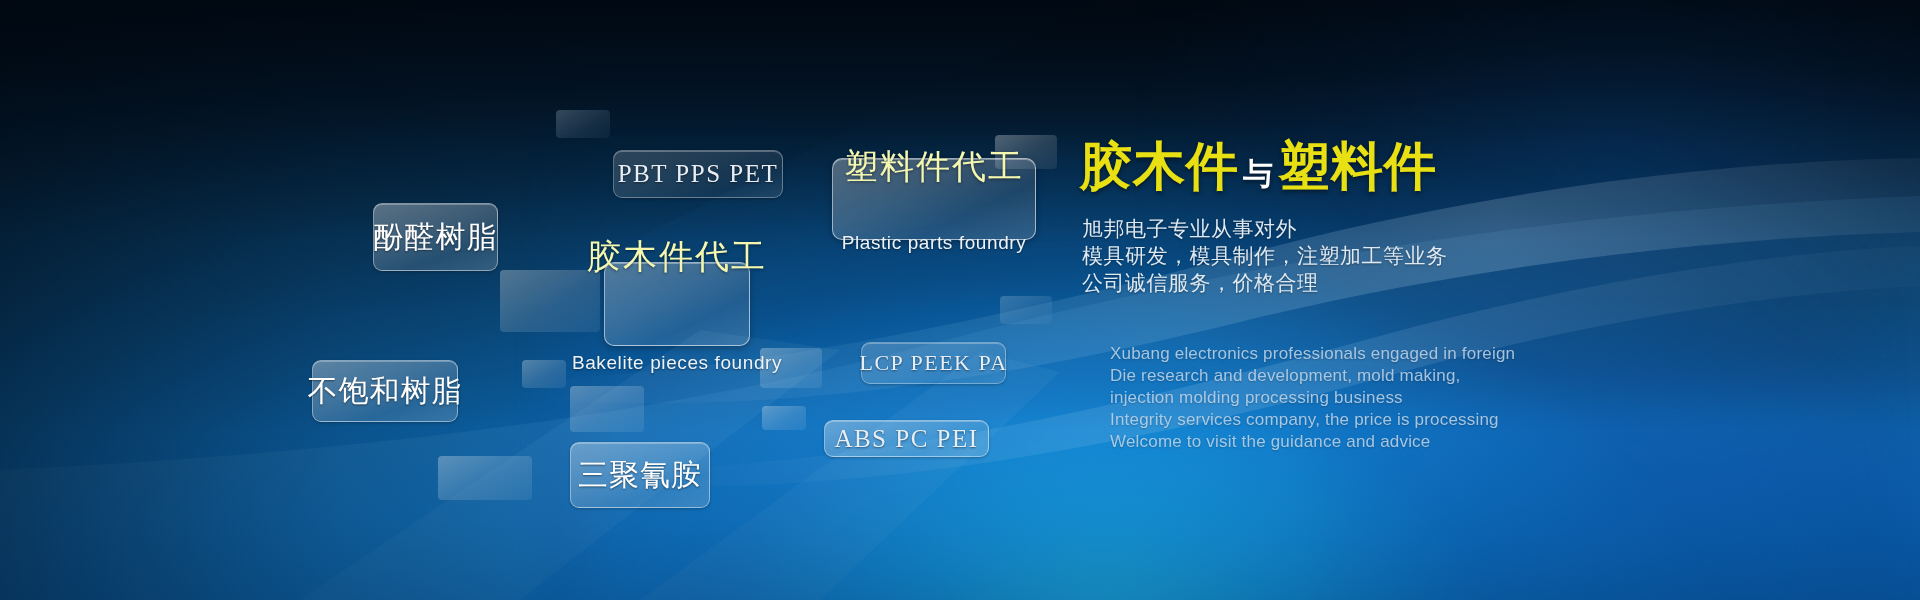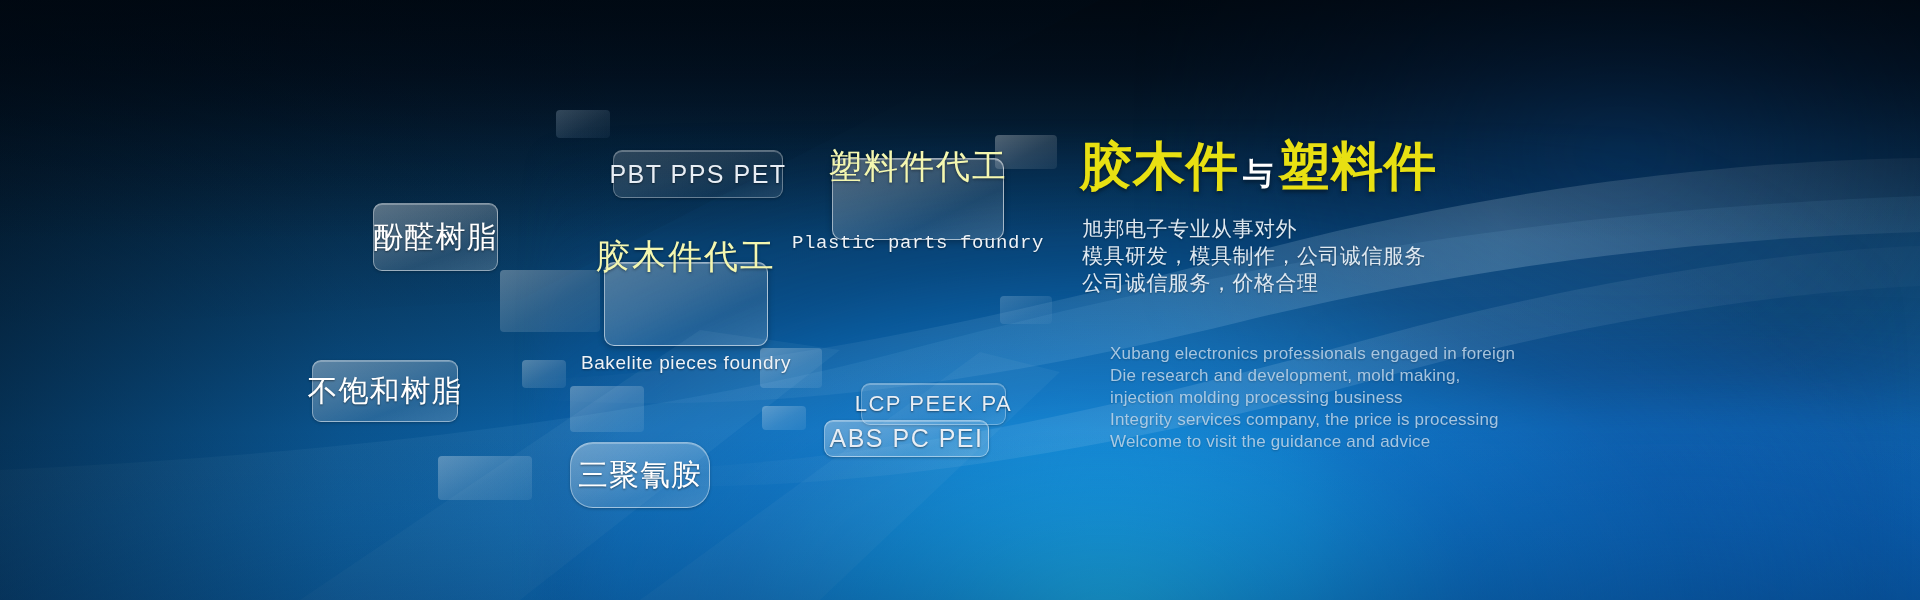--- a/index.html
+++ b/index.html
@@ -120,20 +120,21 @@
     letter-spacing:1px;
     text-shadow:0 1px 2px rgba(0,0,0,0.45);
     white-space:nowrap;
   }
   .tag .mats{
     color:#e8eef5;
     font-size:25px;
     letter-spacing:1.5px;
     white-space:nowrap;
     text-shadow:0 1px 2px rgba(0,0,0,0.45);
+    font-family:Liberation Serif, serif;
   }
 
   .card{
     position:absolute;
     border-radius:10px;
     border:1px solid rgba(255,255,255,0.55);
     box-sizing:border-box;
     display:flex;
     flex-direction:column;
     align-items:center;
@@ -264,53 +265,53 @@
   <div class="deco dim" style="left:1000px; top:296px; width:52px; height:28px;"></div>
 
   <div class="tag" style="left:373px; top:203px; width:125px; height:68px;">
     <span class="cn">酚醛树脂</span>
   </div>
 
   <div class="tag" style="left:312px; top:360px; width:146px; height:62px;">
     <span class="cn">不饱和树脂</span>
   </div>
 
-  <div class="tag" style="left:570px; top:442px; width:140px; height:66px;border-radius:23px;">
+  <div class="tag" style="left:570px; top:442px; width:140px; height:66px;">
     <span class="cn">三聚氰胺</span>
   </div>
 
   <div class="tag dark" style="left:613px; top:150px; width:170px; height:48px;">
     <span class="mats">PBT  PPS  PET</span>
   </div>
 
-  <div class="tag dark" style="left:861px; top:342px; width:145px; height:42px;margin-top:41px;">
+  <div class="tag dark" style="left:861px; top:342px; width:145px; height:42px;">
     <span class="mats" style="font-size:22px;">LCP  PEEK  PA</span>
   </div>
 
   <div class="tag" style="left:824px; top:420px; width:165px; height:37px;">
     <span class="mats">ABS  PC  PEI</span>
   </div>
 
-  <div class="card" style="left:604px; top:262px; width:164px; height:84px;gap:30px;">
+  <div class="card" style="left:604px; top:262px; width:146px; height:84px;gap:30px;">
     <span class="title-cn">胶木件代工</span>
     <span class="title-en">Bakelite pieces foundry</span>
   </div>
 
-  <div class="card" style="left:832px; top:158px; width:172px; height:82px;font-family:Liberation Mono, monospace;">
+  <div class="card" style="left:832px; top:158px; width:204px; height:82px;">
     <span class="title-cn">塑料件代工</span>
     <span class="title-en">Plastic parts foundry</span>
   </div>
 
   <div class="headline">
     <span class="hl-a">胶木件</span><span class="hl-b">与</span><span class="hl-c">塑料件</span>
   </div>
 
   <div class="cn-list">
     <div>旭邦电子专业从事对外</div>
-    <div>模具研发，模具制作，公司诚信服务</div>
+    <div>模具研发，模具制作，注塑加工等业务</div>
     <div>公司诚信服务，价格合理</div>
   </div>
 
   <div class="en-list">
     <div>Xubang electronics professionals engaged in foreign</div>
     <div>Die research and development, mold making,</div>
     <div> injection molding processing business</div>
     <div>Integrity services company, the price is processing</div>
     <div>Welcome to visit the guidance and advice</div>
   </div>

